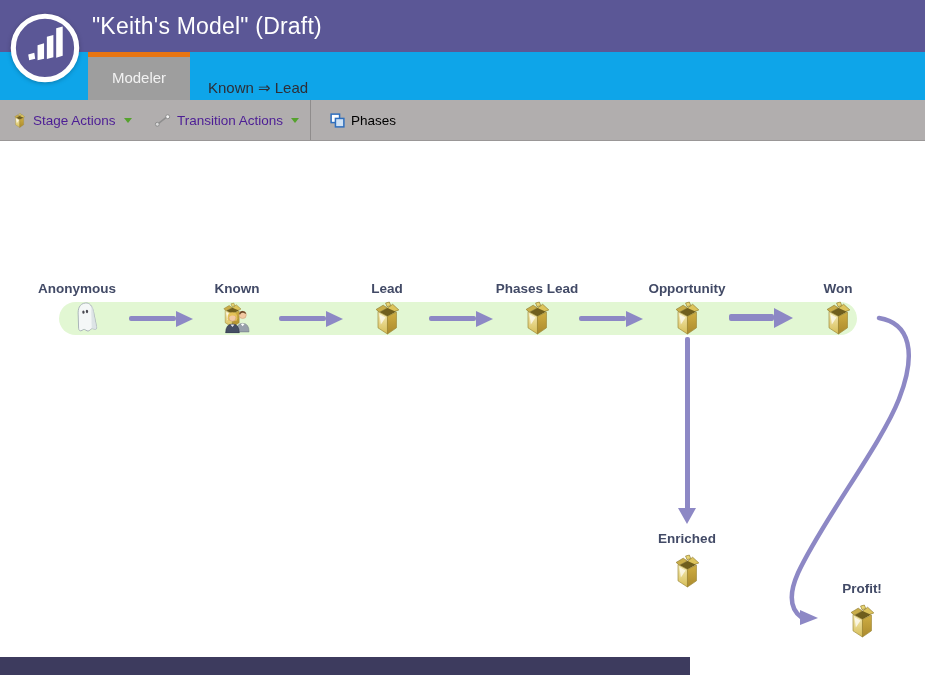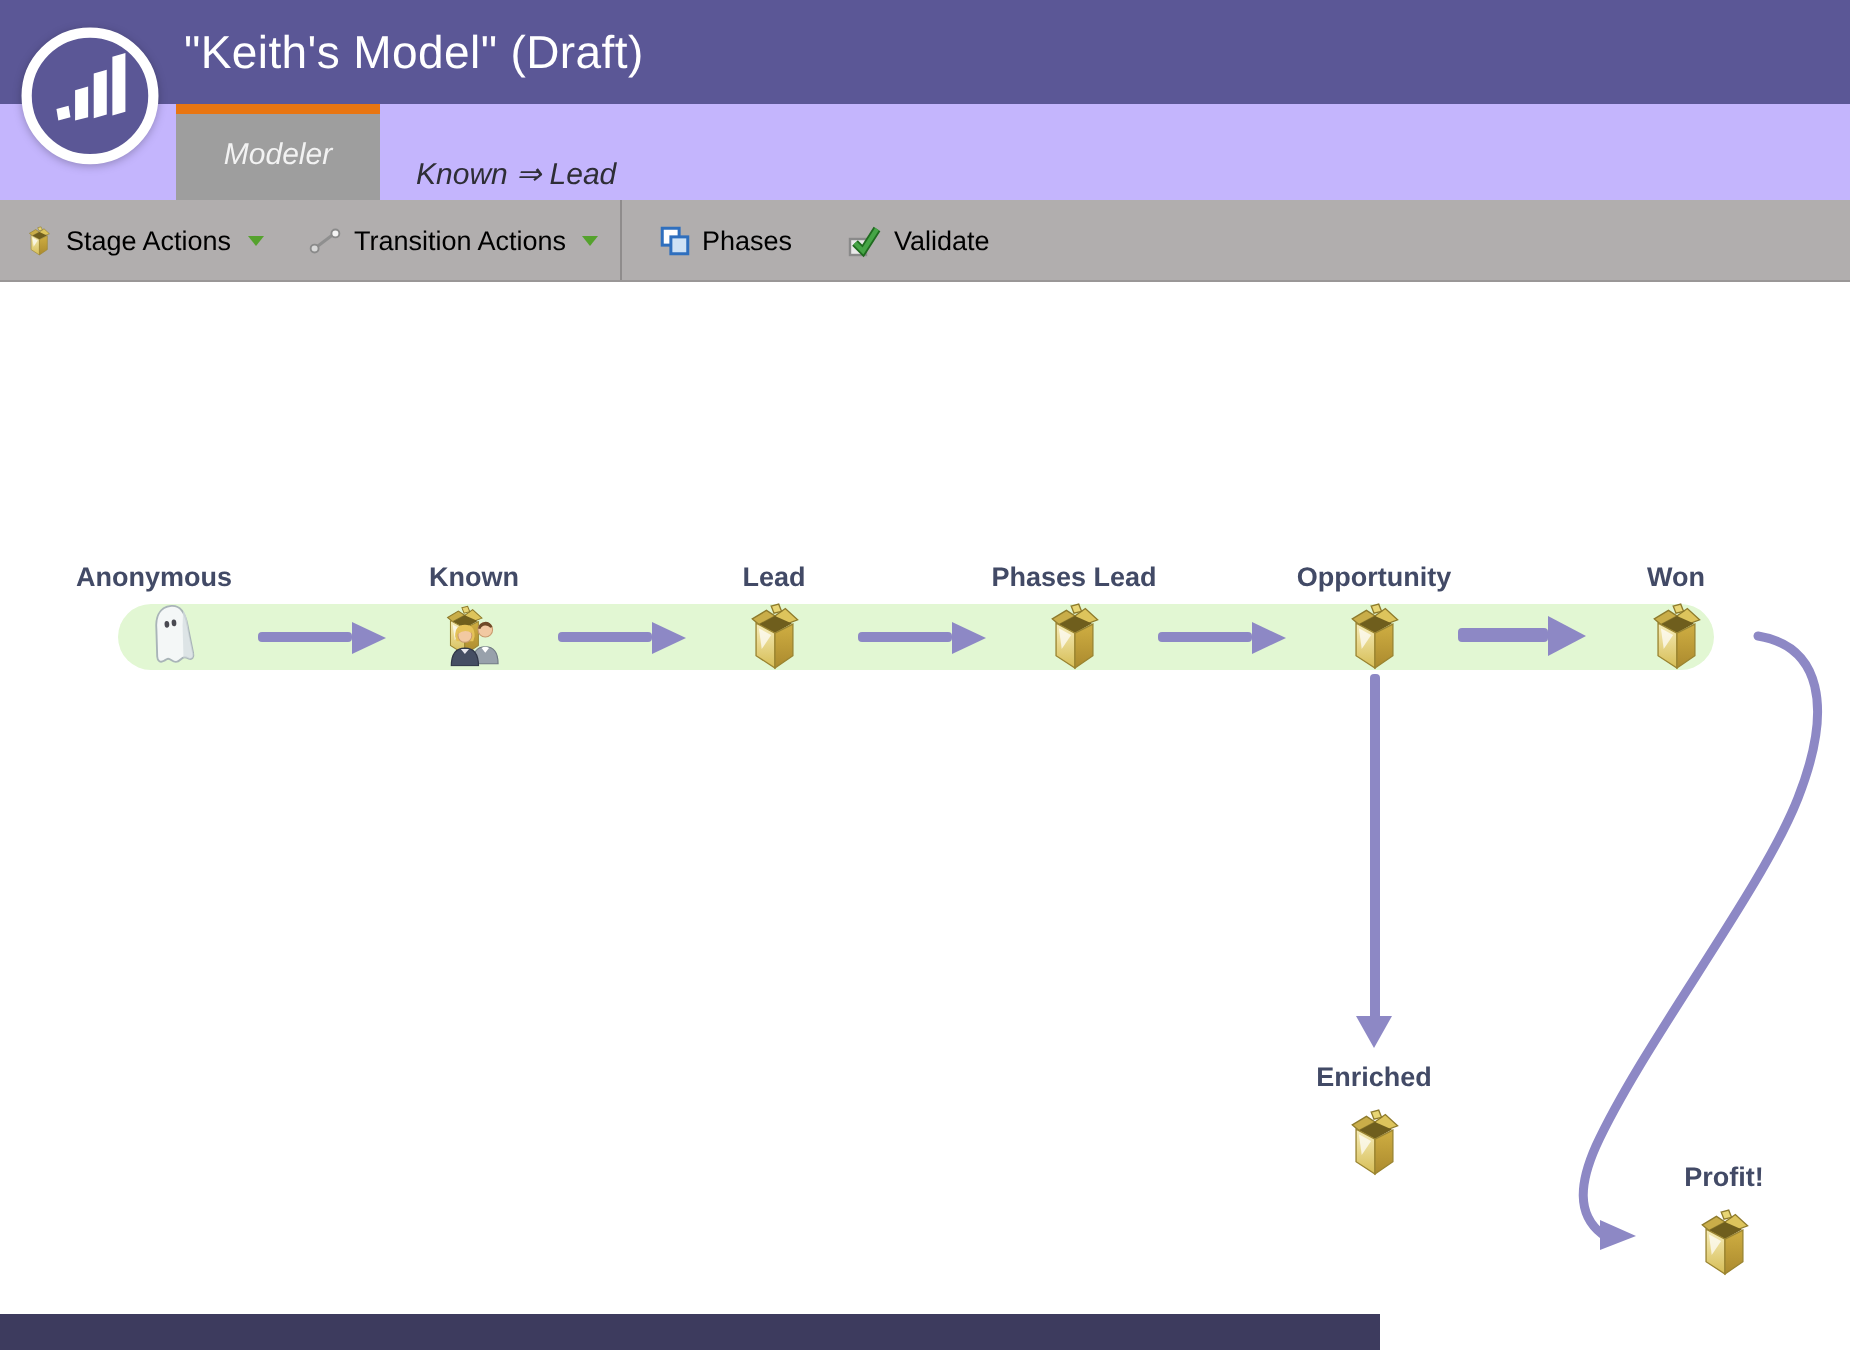--- a/index.html
+++ b/index.html
@@ -7,33 +7,33 @@
        font-family:"Liberation Sans",sans-serif;-webkit-font-smoothing:antialiased;}
 
   
   .header{position:absolute;left:0;top:0;width:925px;height:52px;background:#5b5796;}
   .title{position:absolute;left:92px;top:0;height:52px;line-height:52px;
          color:#ffffff;font-size:23px;font-weight:400;letter-spacing:.2px;}
   .logo{position:absolute;left:4px;top:6px;width:82px;height:82px;z-index:5;
         filter:drop-shadow(0 1px 2px rgba(0,0,0,.25));}
 
   
-  .tabstrip{position:absolute;left:0;top:52px;width:925px;height:48px;background:#c4b5fd;font-style:italic;}
+  .tabstrip{position:absolute;left:0;top:52px;width:925px;height:48px;background:#0ea5e9;}
   .tab-modeler{position:absolute;left:88px;top:0;width:102px;height:48px;background:#9e9e9e;
                border-top:5px solid #e87511;box-sizing:border-box;text-align:center;
                color:#f2f2f2;font-size:15px;line-height:41px;cursor:pointer;}
   .tab-doc{position:absolute;left:190px;top:0;height:48px;padding:12px 18px;
            line-height:48px;font-size:15px;color:#2e2e36;cursor:pointer;}
 
   
   .toolbar{position:absolute;left:0;top:100px;width:925px;height:41px;background:#b1aeae;
            border-bottom:1px solid #9a9797;box-sizing:border-box;}
   .tb-item{position:absolute;top:0;height:40px;display:flex;align-items:center;gap:6px;
            font-size:13.5px;color:#000000;cursor:pointer;padding:0 4px;}
-  .tb-item.disabled{color:#000000;cursor:default;}
+  .tb-item.disabled{color:#4c1d95;cursor:default;}
   .tb-sep{position:absolute;left:310px;top:0;width:1px;height:40px;background:#8f8c8c;}
   .caret{width:0;height:0;border-left:4px solid transparent;border-right:4px solid transparent;
          border-top:5px solid #55a22d;margin-left:2px;}
 
   
   .canvas{position:absolute;left:0;top:141px;width:925px;height:534px;background:#ffffff;}
   .band{position:absolute;left:59px;top:161px;width:798px;height:33px;border-radius:17px;
         background:#e2f7d3;}
   .stage-label{position:absolute;width:130px;text-align:center;color:#424a66;
                font-size:13.5px;font-weight:700;line-height:15px;}
@@ -144,28 +144,20 @@
       <span class="caret"></span>
     </div>
     <div class="tb-sep"></div>
     <div class="tb-item" style="left:326px">
       <svg width="15" height="15" viewBox="0 0 16 16">
         <rect x="1.2" y="1.2" width="9" height="9" fill="#ffffff" stroke="#2f6fbe" stroke-width="1.6"></rect>
         <rect x="5.8" y="5.8" width="9" height="9" fill="#cfe2f5" stroke="#2f6fbe" stroke-width="1.6"></rect>
       </svg>
       <span>Phases</span>
     </div>
-    <div class="tb-item" style="left:420px">
-      <svg width="17" height="17" viewBox="0 0 17 17">
-        <rect x="1" y="7.5" width="8" height="8" fill="#e9e9e9" stroke="#8a8a8a" stroke-width="1.2"></rect>
-        <path d="M3.5,9.5 L7.5,13.5 L14.5,2.5" fill="none" stroke="#1f6b1f" stroke-width="4"></path>
-        <path d="M3.5,9.5 L7.5,13.5 L14.5,2.5" fill="none" stroke="#46a546" stroke-width="2.2"></path>
-      </svg>
-      <span>Validate</span>
-    </div>
   </div>
 
   <div class="canvas">
 
     <div class="band"></div>
 
     <div class="stage-label" style="left:12px;top:140px">Anonymous</div>
     <div class="stage-label" style="left:172px;top:140px">Known</div>
     <div class="stage-label" style="left:322px;top:140px">Lead</div>
     <div class="stage-label" style="left:472px;top:140px">Phases Lead</div>

